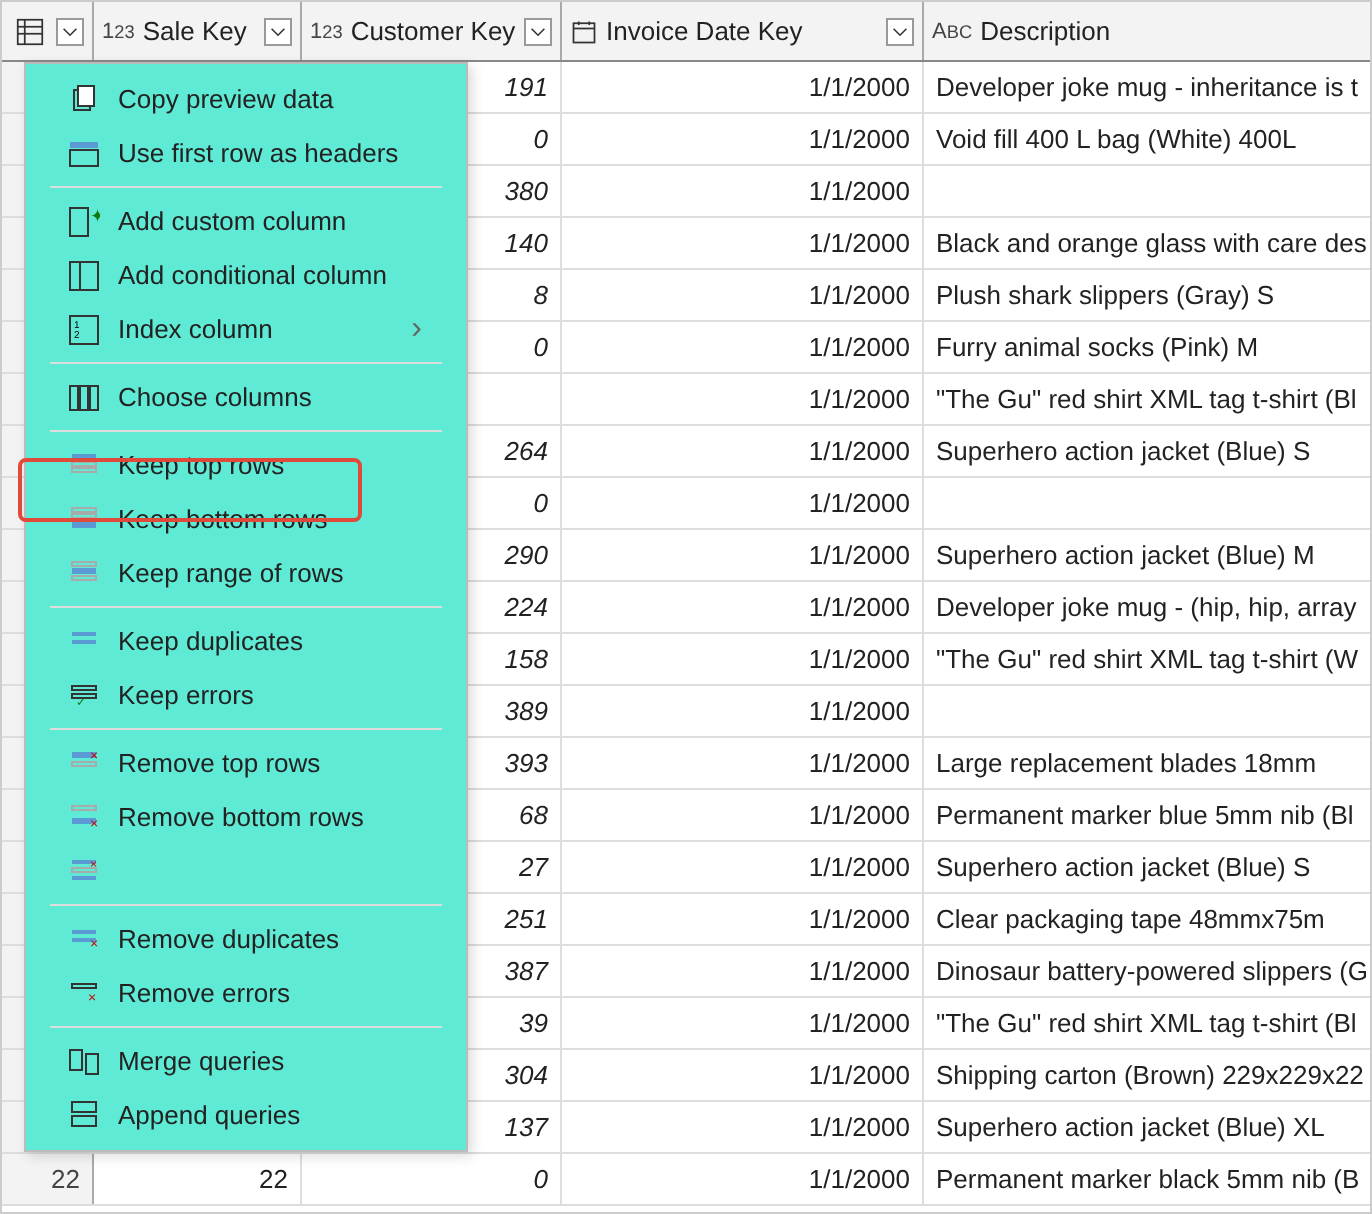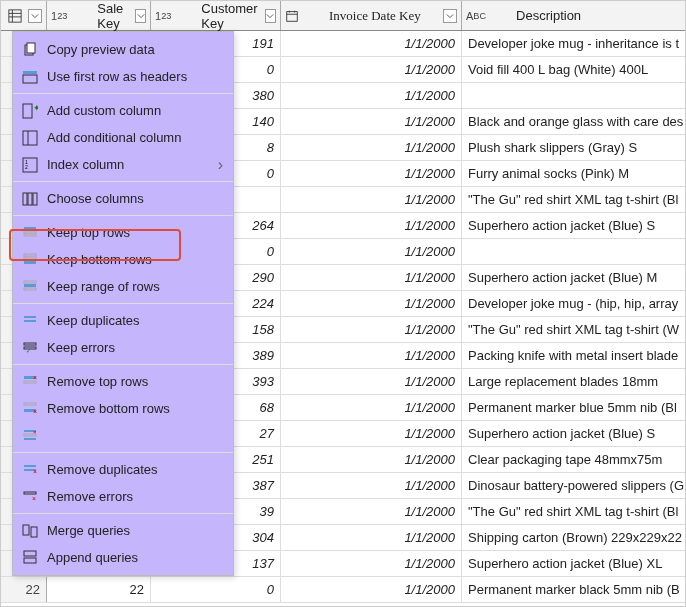--- a/index.html
+++ b/index.html
@@ -4,38 +4,38 @@
 <style>
   * { box-sizing: border-box; margin: 0; padding: 0; }
   body { font-family: "Segoe UI", Arial, sans-serif; font-size: 13px; color: #222; background: #fff; width: 686px; height: 607px; overflow: hidden; position: relative; border: 1px solid #ccc; }
   .grid { display: flex; flex-direction: column; }
   .header-row { display: flex; border-bottom: 1px solid #888; background: #f3f3f3; height: 30px; }
   .header-cell { border-right: 1px solid #aaa; display: flex; align-items: center; padding: 0 4px; height: 100%; background: #f3f3f3; }
   .header-cell.last { border-right: none; }
   .rownum-h { width: 46px; justify-content: flex-end; }
   .salekey-h { width: 104px; }
   .custkey-h { width: 130px; }
-  .date-h { width: 181px; font-family: Liberation Serif, serif; }
+  .date-h { width: 181px; }
   .desc-h { flex: 1 1 auto; }
   .tbl-btn { width: 14px; height: 14px; margin-right: 6px; }
   .type-icon { font-size: 11px; margin-right: 4px; color: #444; display:inline-flex; align-items:center;}
-  .col-label { flex: 1 1 auto; font-weight: 400; margin-left: 26px; }
+  .col-label { flex: 1 1 auto; font-weight: 400; }
   .drop { width: 14px; height: 14px; border: 1px solid #999; display:flex;align-items:center;justify-content:center;background:#fff; cursor:pointer;}
   .drop svg { width:8px;height:8px; }
   .body { }
   .row { display: flex; height: 26px; border-bottom: 1px solid #ddd; }
   .cell { border-right: 1px solid #ddd; padding: 0 6px; display:flex; align-items:center; height:100%; }
   .cell.num { justify-content:flex-end; }
   .cell.text { justify-content:flex-start; }
   .rownum { width:46px; background:#f3f3f3; border-right:1px solid #aaa; color:#444; }
   .salekey { width:104px; }
   .custkey { width:130px; font-style: italic; }
-  .datec { width:181px; font-style: italic; }
+  .datec { width:181px; }
   .desc { flex:1; border-right:none; white-space:nowrap; overflow:hidden;text-align:right; }
-  .menu { position: absolute; left: 11px; top: 30px; width: 222px; background:#c4b5fd; border:1px solid #bbb; box-shadow: 2px 2px 6px rgba(0,0,0,0.15); z-index: 50; padding: 4px 0; }
+  .menu { position: absolute; left: 11px; top: 30px; width: 222px; background:#5eead4; border:1px solid #bbb; box-shadow: 2px 2px 6px rgba(0,0,0,0.15); z-index: 50; padding: 4px 12px; }
   .menu-item { display:flex; align-items:center; height:27px; padding: 0 10px 0 8px; cursor:pointer; position:relative; }
   .menu-sep { height:1px; background:#ddd; margin:3px 0; }
   .mi-icon { width:18px; height:18px; margin-right:8px; display:flex;align-items:center;justify-content:center; flex-shrink:0;}
   .mi-label { flex:1 1 auto; }
   .mi-chevron { margin-left:auto; color:#666; font-size:16px; }
   .highlight { position:absolute; left:8px; top:228px; width:172px; height:32px; border:2px solid #e04a3a; border-radius:4px; z-index:60; pointer-events:none; }
   svg { display:block; }
 </style>
 </head>
 <body>
@@ -175,21 +175,20 @@
         <div class="cell salekey num"></div>
         <div class="cell custkey num">158</div>
         <div class="cell datec num">1/1/2000</div>
         <div class="cell desc text">"The Gu" red shirt XML tag t-shirt (W</div>
       </div>
       <div class="row">
         <div class="cell rownum num"></div>
         <div class="cell salekey num"></div>
         <div class="cell custkey num">389</div>
         <div class="cell datec num">1/1/2000</div>
-        <div class="cell desc text">Packing knife with metal insert blade</div>
       </div>
       <div class="row">
         <div class="cell rownum num"></div>
         <div class="cell salekey num"></div>
         <div class="cell custkey num">393</div>
         <div class="cell datec num">1/1/2000</div>
         <div class="cell desc text">Large replacement blades 18mm</div>
       </div>
       <div class="row">
         <div class="cell rownum num"></div>

